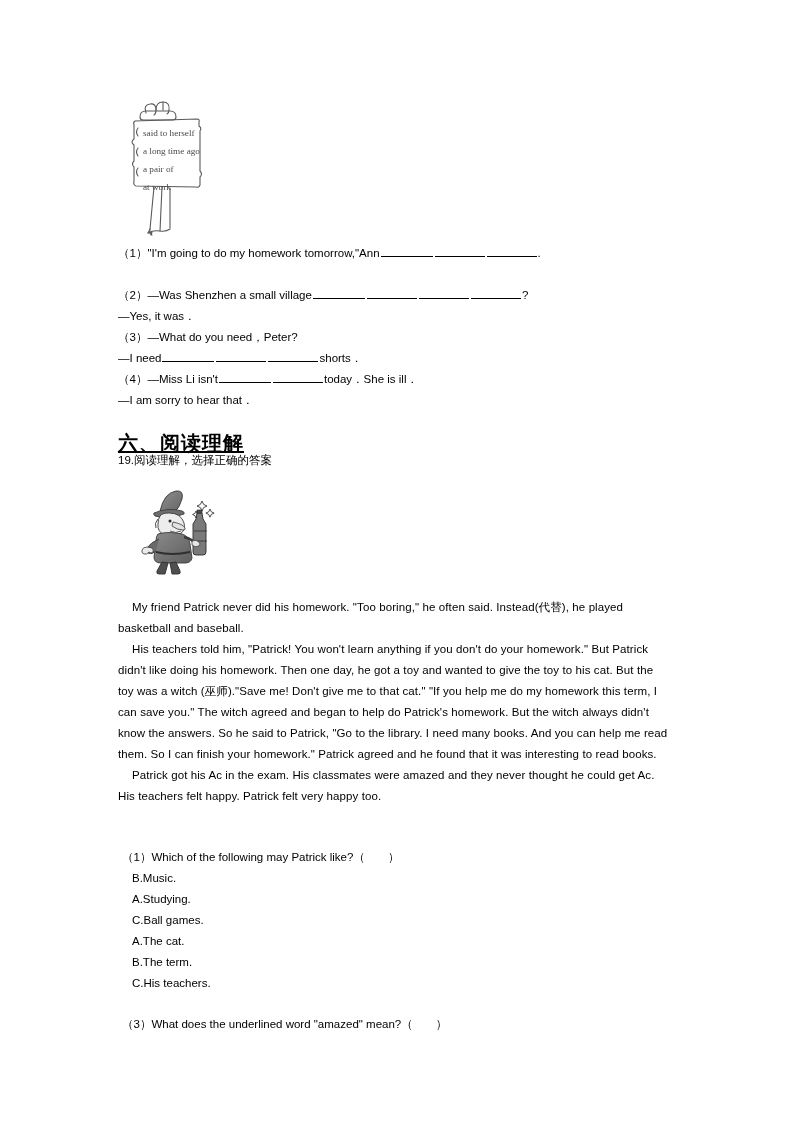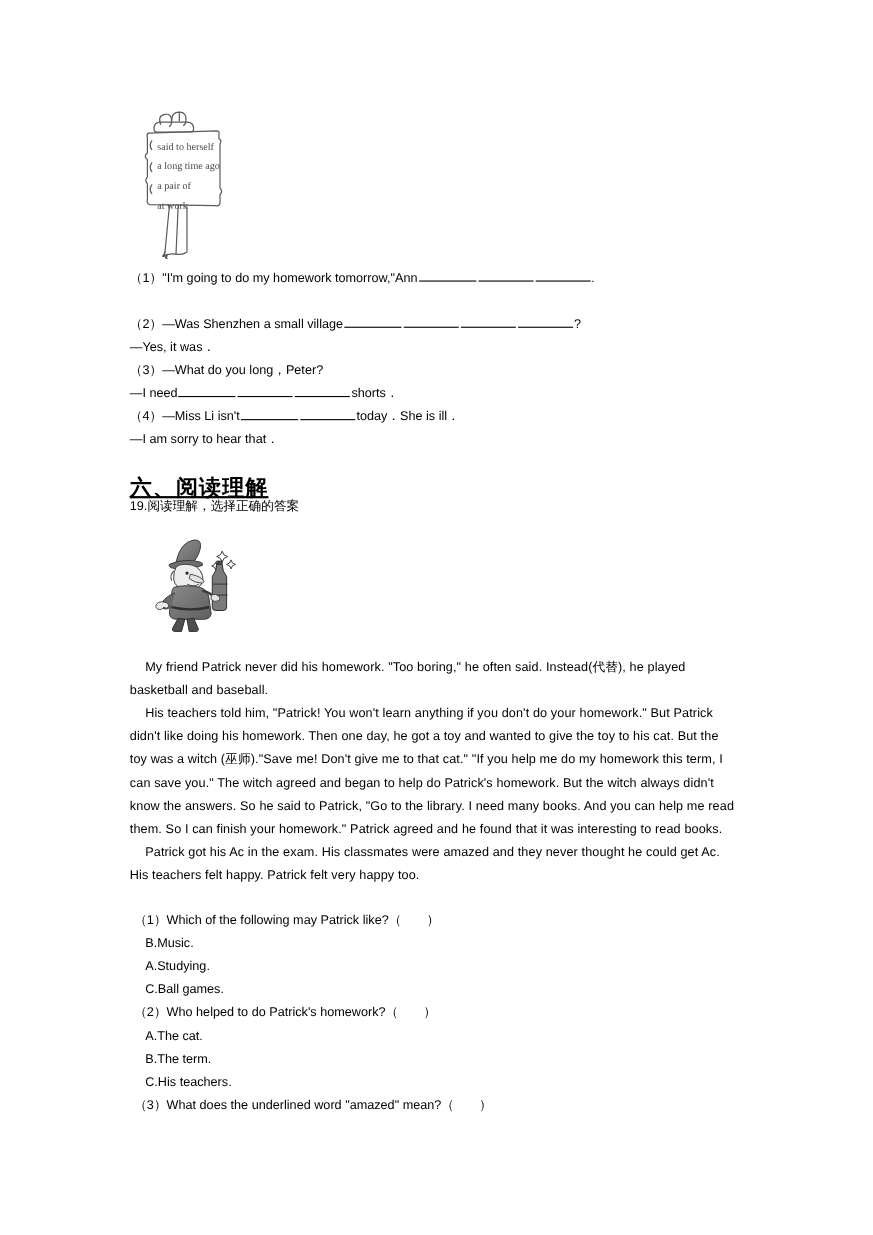--- a/index.html
+++ b/index.html
@@ -111,20 +111,21 @@
     position: absolute;
     left: 118px;
     top: 827px;
     width: 560px;
   }
   .mcq .qline {
     font-size: 11.5px;
     line-height: 21px;
     padding-left: 4px;
     white-space: pre;
+    margin-top: 20px;
   }
   .mcq .opt {
     font-size: 11.5px;
     line-height: 21px;
     padding-left: 14px;
     white-space: pre;
   }
 </style>
 </head>
 <body>
@@ -165,21 +166,21 @@
   <div class="fib">
 
     <div class="q"><span>（1）</span><span>"I'm going to do my homework tomorrow,"Ann</span><span class="blank b-w1"></span><span class="blank b-w2"></span><span class="blank b-w3"></span><span>.</span></div>
 
     <span class="gap"></span>
 
     <div class="q"><span>（2）</span><span>—Was Shenzhen a small village</span><span class="blank b-w1"></span><span class="blank b-w2"></span><span class="blank b-w2"></span><span class="blank b-w3"></span><span>?</span></div>
 
     <div class="q" style="padding-left:0">—Yes, it was．</div>
 
-    <div class="q"><span>（3）</span><span>—What do you long，Peter?</span></div>
+    <div class="q"><span>（3）</span><span>—What do you need，Peter?</span></div>
 
     <div class="q" style="padding-left:0"><span>—I need</span><span class="blank b-w1"></span><span class="blank b-w2"></span><span class="blank b-w3"></span><span>shorts．</span></div>
 
     <div class="q"><span>（4）</span><span>—Miss Li isn't</span><span class="blank b-w1"></span><span class="blank b-w2"></span><span>today．She is ill．</span></div>
 
     <div class="q" style="padding-left:0">—I am sorry to hear that．</div>
   </div>
 
   <div class="sec-head">六、阅读理解</div>
   <div class="sec-sub">19.阅读理解，选择正确的答案</div>
@@ -243,21 +244,20 @@
     <p class="indent cn">Patrick got his Ac in the exam. His classmates were amazed and they never thought he could get Ac. His teachers felt happy. Patrick felt very happy too.</p>
   </div>
 
   <div class="mcq">
 
     <div class="qline"><span>（1）</span><span>Which of the following may Patrick like?（　　）</span></div>
     <div class="opt">B.Music.</div>
     <div class="opt">A.Studying.</div>
     <div class="opt">C.Ball games.</div>
 
-    <div class="qline"><span>（2）</span><span>Who helped to do Patrick's homework?（　　）</span></div>
     <div class="opt">A.The cat.</div>
     <div class="opt">B.The term.</div>
     <div class="opt">C.His teachers.</div>
 
     <div class="qline"><span>（3）</span><span>What does the underlined word "amazed" mean?（　　）</span></div>
   </div>
 
 </div>
 
 </body></html>

